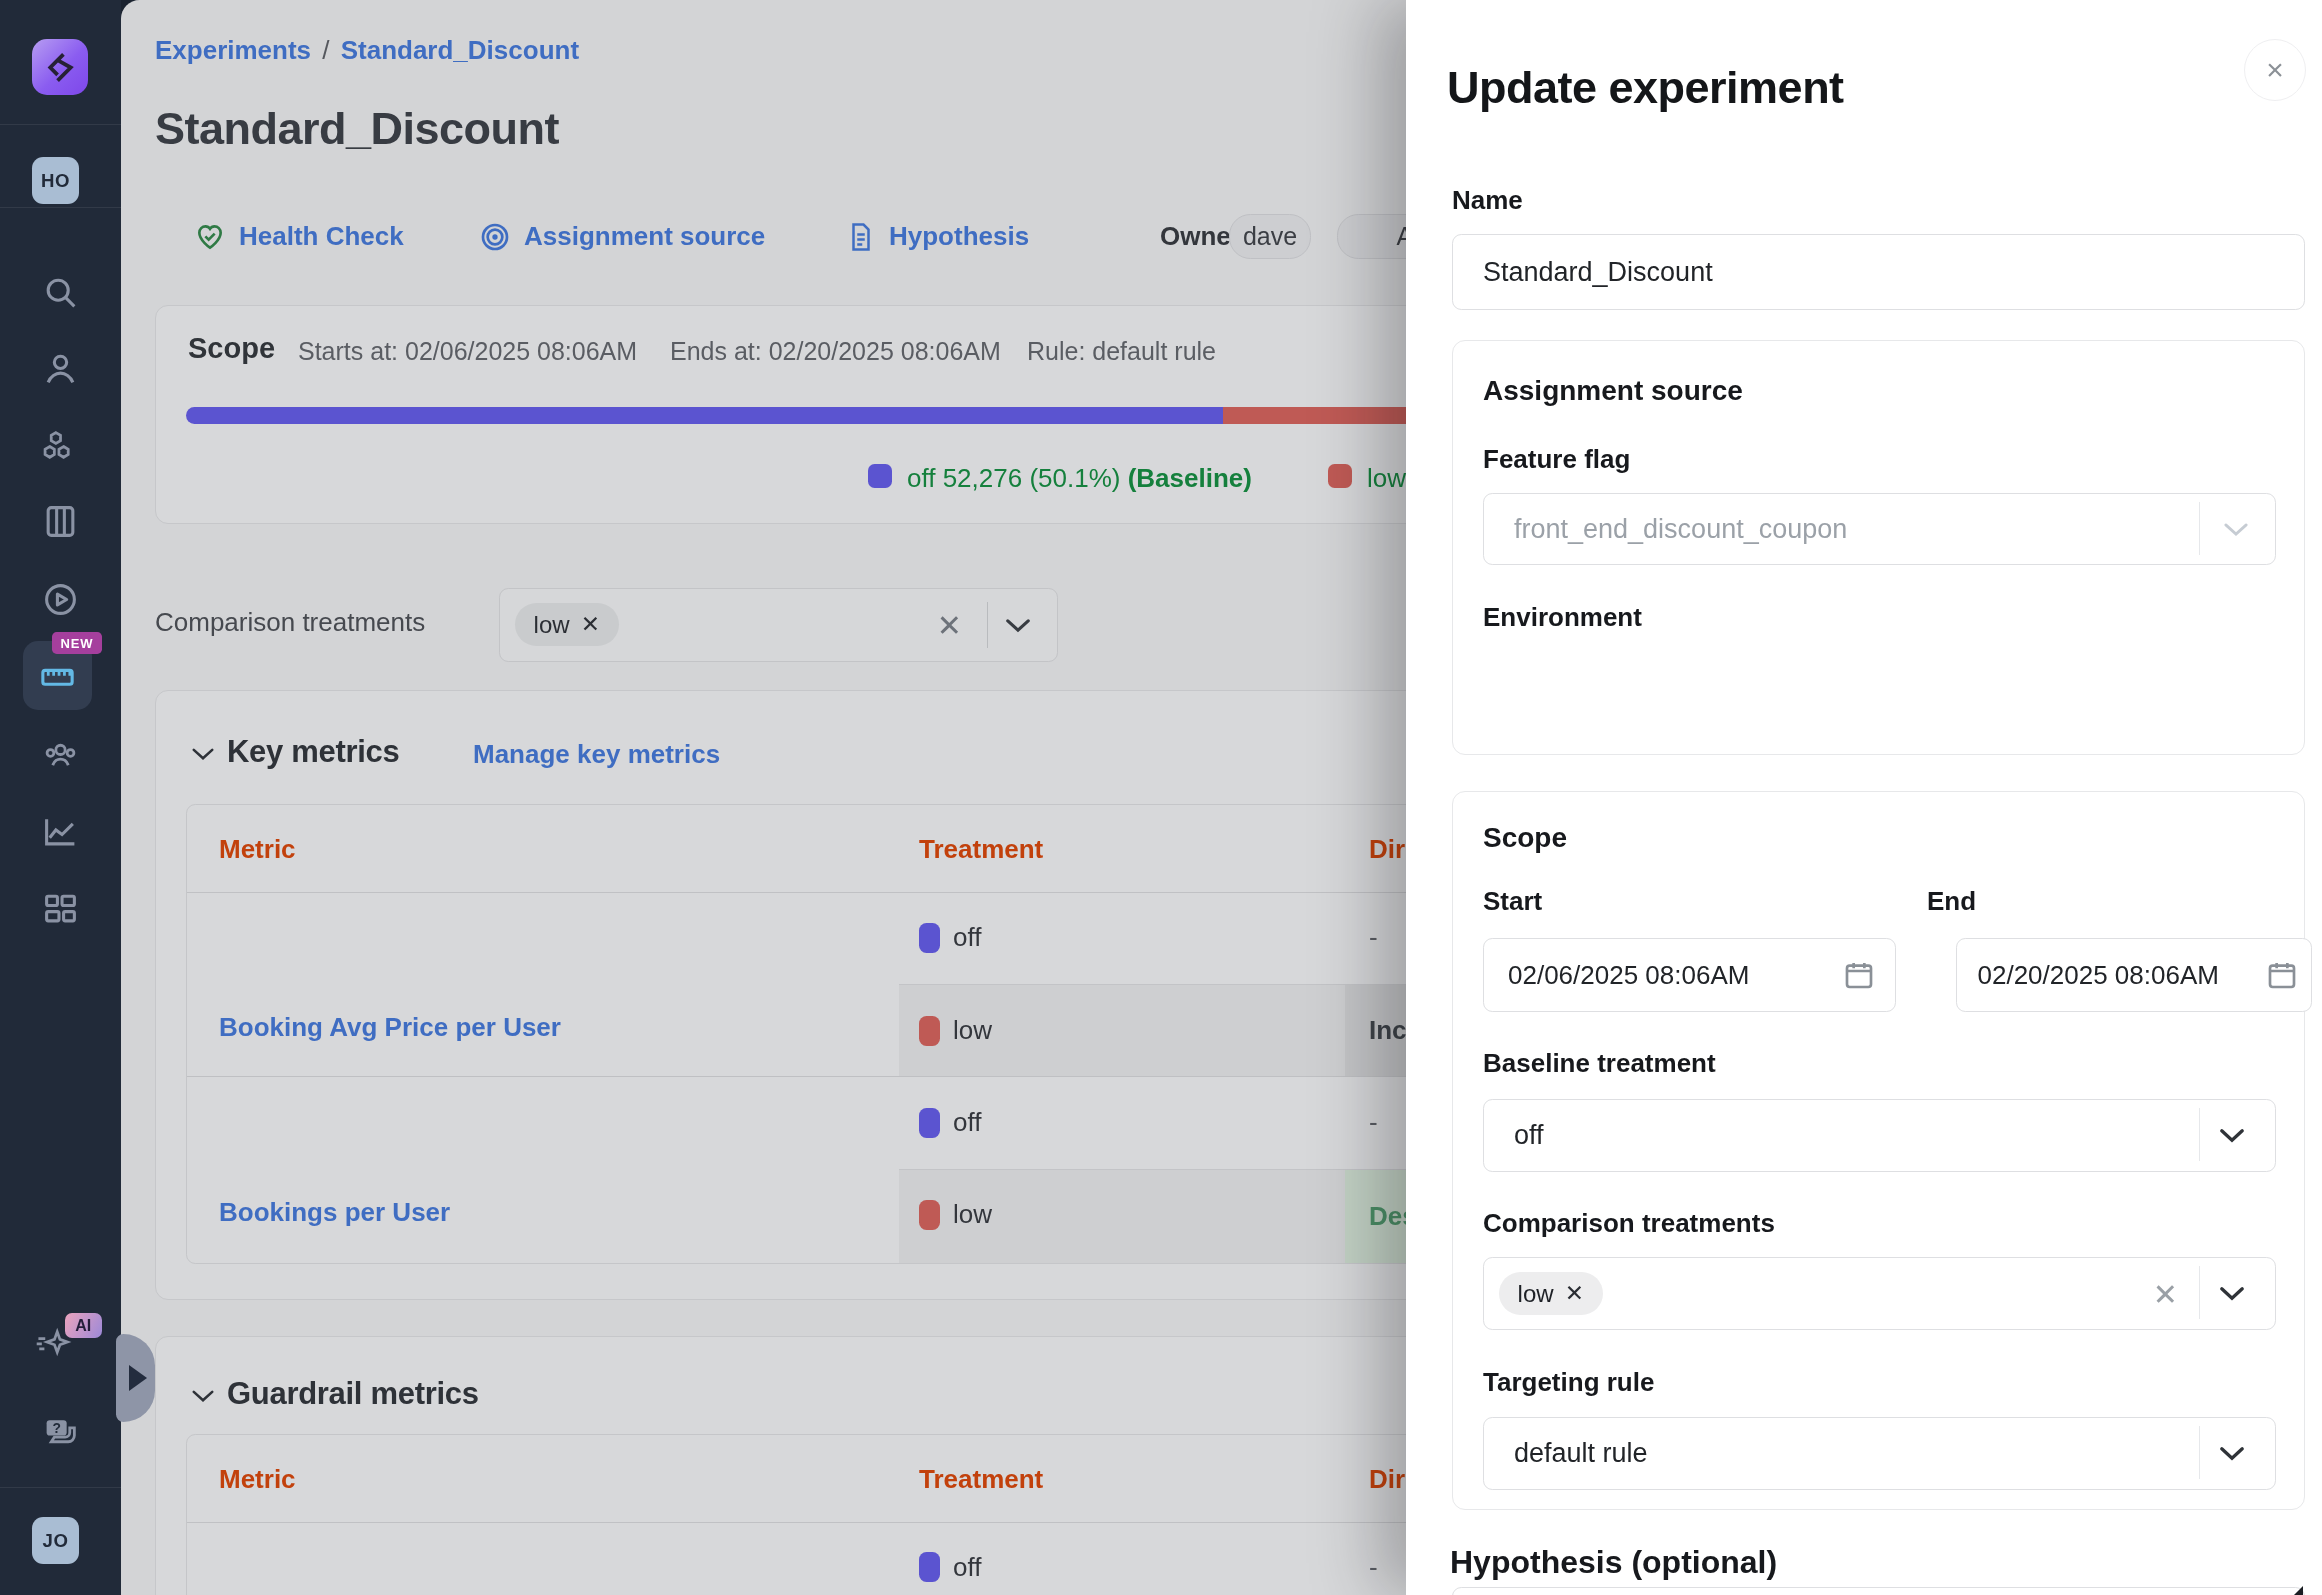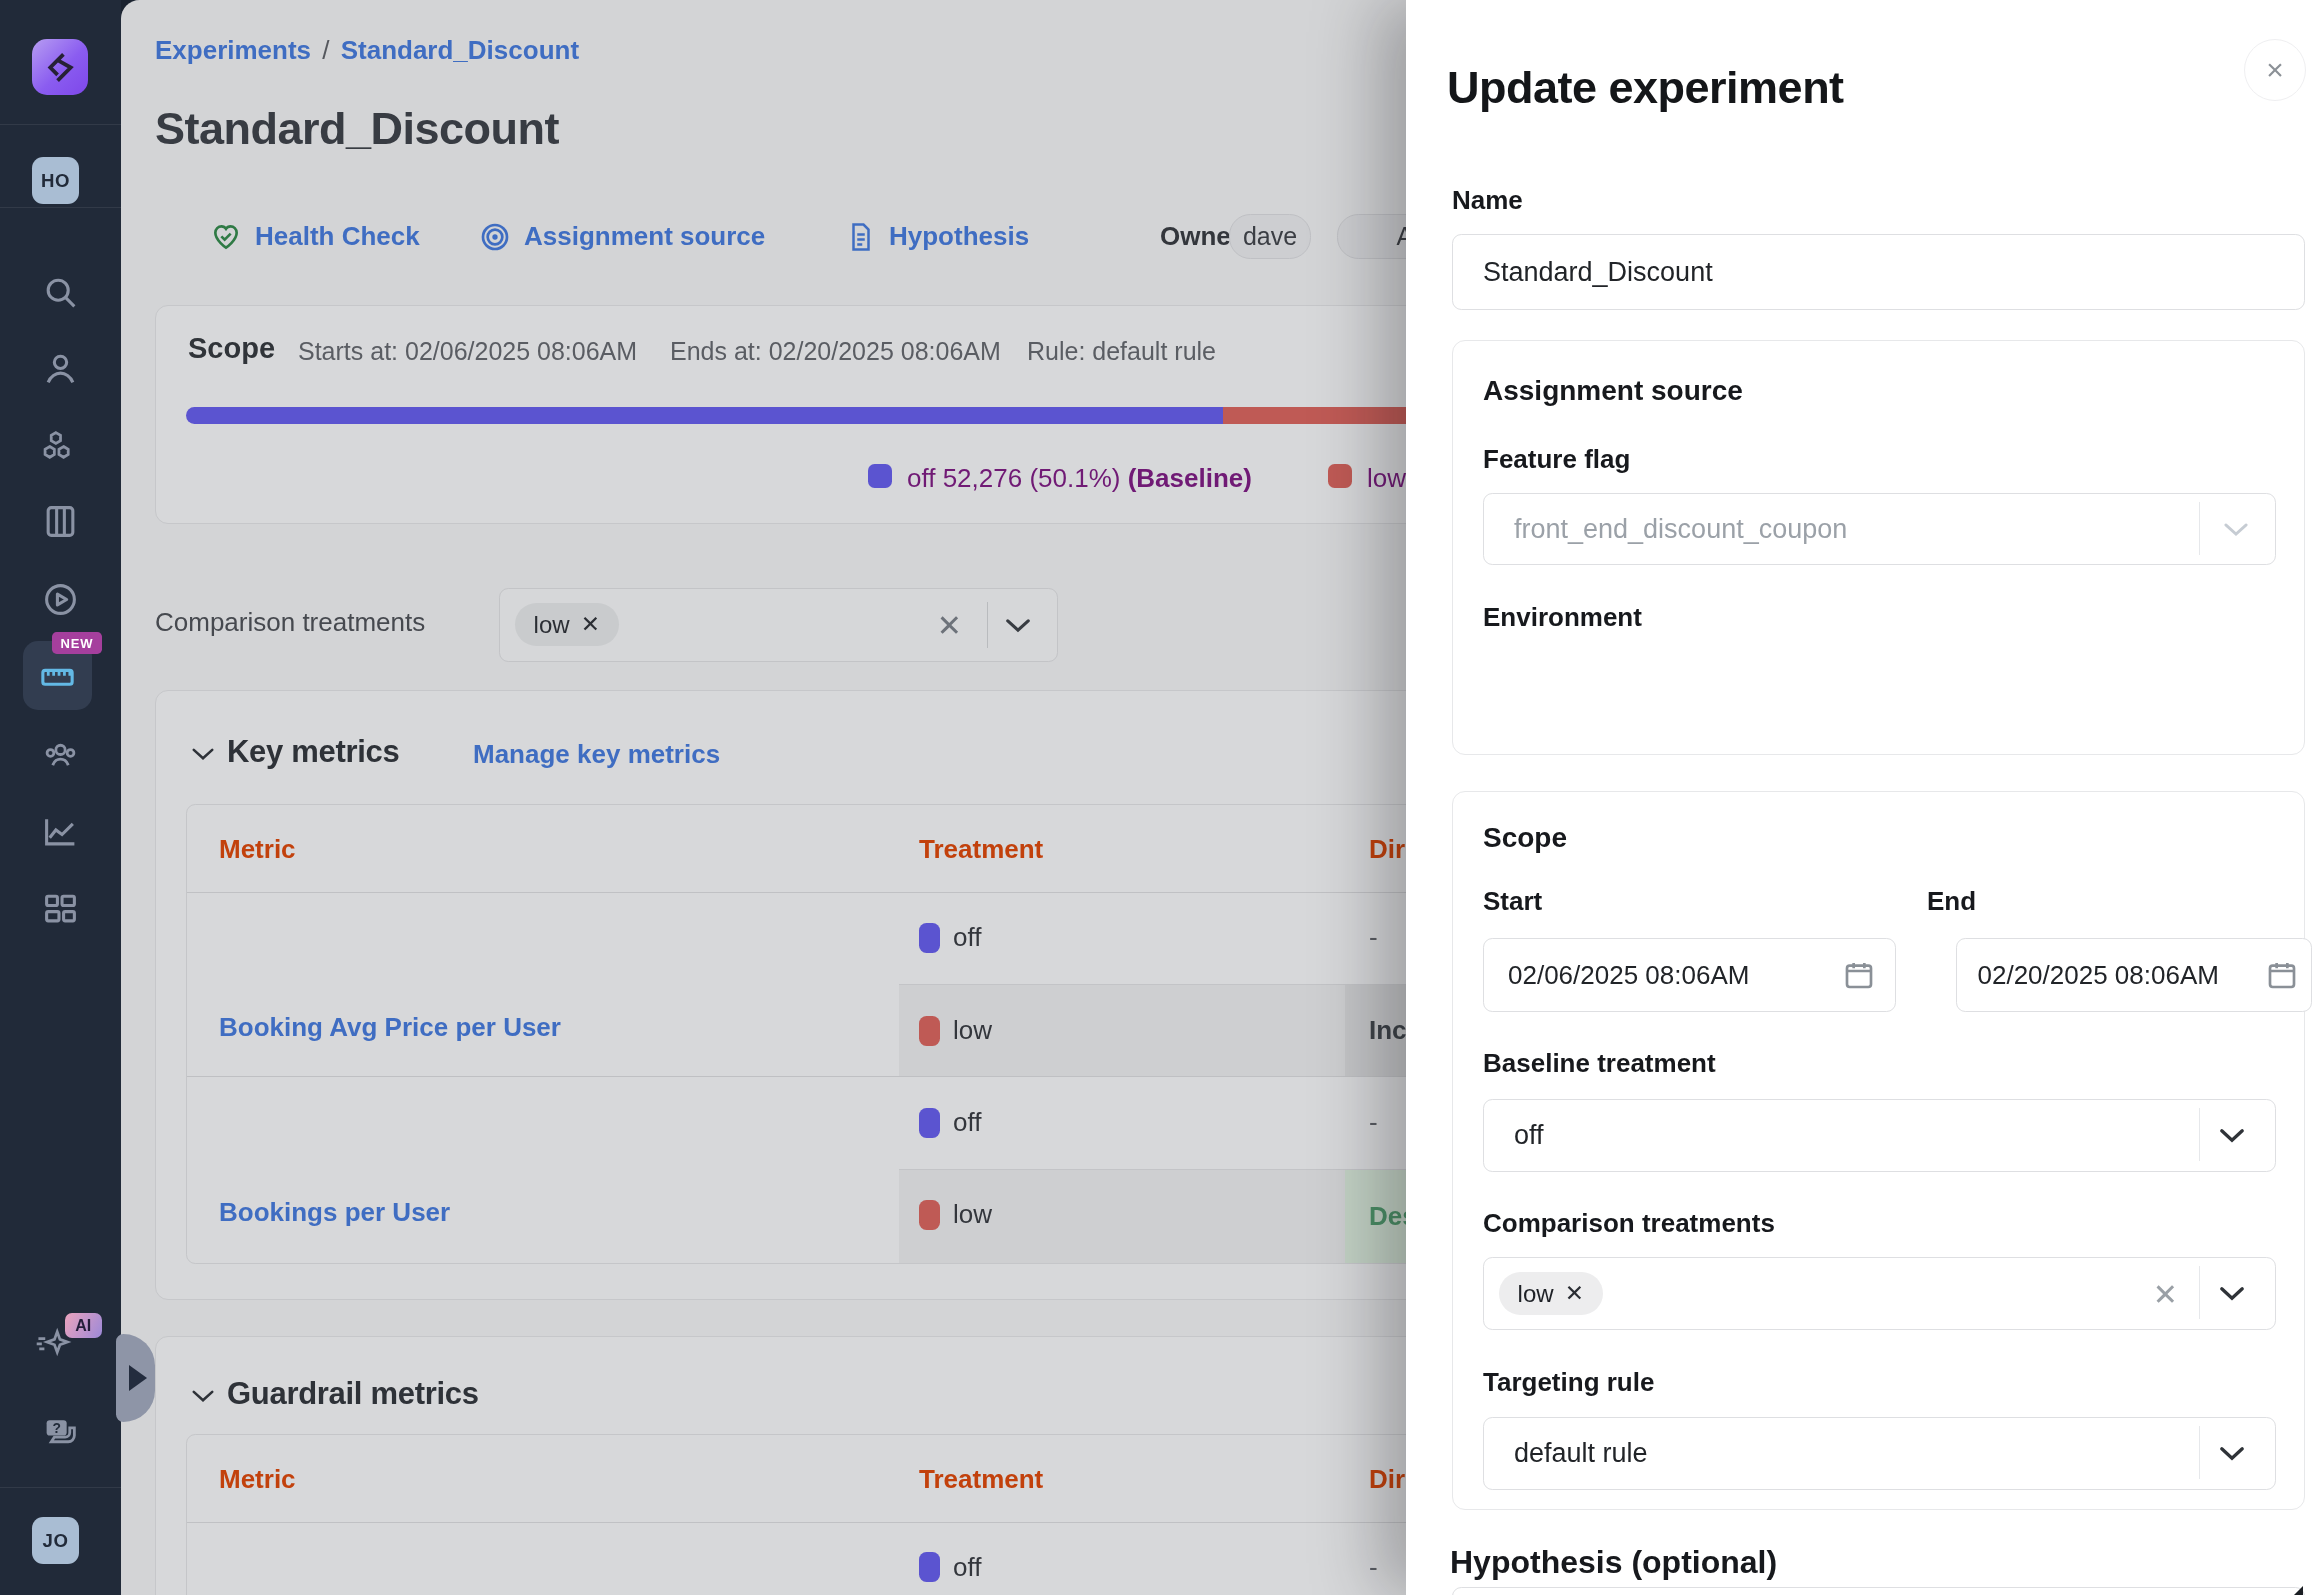--- a/index.html
+++ b/index.html
@@ -36,21 +36,21 @@
         color:#3b3e44;font-size:25px;display:flex;align-items:center;justify-content:center;padding:0 24px;}
 
   .card{position:absolute;background:#d7d8da;border:0.9px solid #c6c7ca;border-radius:13px;}
   .scope-card{left:34px;top:305px;width:2129px;height:217px;}
   .scope-title{position:absolute;left:32px;top:26px;font-size:29px;font-weight:bold;color:#303439;}
   .scope-meta{position:absolute;top:31px;font-size:25px;color:#5a5d63;}
   .scope-bar{position:absolute;left:30px;top:101px;width:2070px;height:17px;border-radius:8.4px;overflow:hidden;display:flex;}
   .seg-purple{background:#5b54d0;width:50.1%;height:100%;}
   .seg-red{background:#bf5a55;width:49.9%;height:100%;}
   .legend-swatch{position:absolute;top:158px;width:24px;height:24px;border-radius:6.5px;}
-  .legend-text{position:absolute;top:157px;font-size:26px;color:#701a75;}
+  .legend-text{position:absolute;top:157px;font-size:26px;color:#15803d;}
 
   .cmp-label{position:absolute;left:34px;top:607px;font-size:26px;color:#46494f;}
   .cmp-select{position:absolute;left:378px;top:588px;width:557px;height:72px;background:#d6d7d9;border:0.9px solid #c3c4c7;border-radius:9.3px;}
   .chip{display:inline-flex;align-items:center;gap:11.2px;height:43px;border-radius:21.4px;background:#c9cbcd;padding:0 18.6px;font-size:24px;color:#2b2e34;}
   .chip .x{font-size:23px;font-weight:bold;color:#2b2e34;}
   .sel-div{position:absolute;top:13px;width:0.9px;height:46px;background:#b9bbbe;}
   .chev{width:26px;height:15px;}
 
   .metrics-card{left:34px;top:690px;width:2129px;height:608px;}
   .guard-card{left:34px;top:1336px;width:2129px;height:485px;}
@@ -165,21 +165,21 @@
 
   <div class="content">
 
     <div class="crumb nowrap">
       <span>Experiments</span><span class="sep">/</span><span>Standard_Discount</span>
     </div>
 
     <div class="page-title nowrap">Standard_Discount</div>
 
     <div class="meta-row">
-      <div class="meta-item" style="left:89px">
+      <div class="meta-item" style="left:73px">
         <svg width="32" height="32" viewBox="0 0 24 24">
           <path d="M12 20S4 14.5 4 8.8C4 5.9 6.2 4 8.6 4c1.5 0 2.7.7 3.4 1.8C12.7 4.7 13.9 4 15.4 4 17.8 4 20 5.9 20 8.8 20 14.5 12 20 12 20z" fill="none" stroke="#2f7a45" stroke-width="2"></path>
           <path d="M8.5 11.5l2.5 2.5 4.5-4.5" fill="none" stroke="#2f7a45" stroke-width="2"></path>
         </svg>
         <span>Health Check</span>
       </div>
       <div class="meta-item" style="left:358px">
         <svg width="32" height="32" viewBox="0 0 24 24">
           <circle cx="12" cy="12" r="9" fill="none" stroke="#3f6dc2" stroke-width="2"></circle>
             <circle cx="12" cy="12" r="5.5" fill="none" stroke="#3f6dc2" stroke-width="2"></circle>

